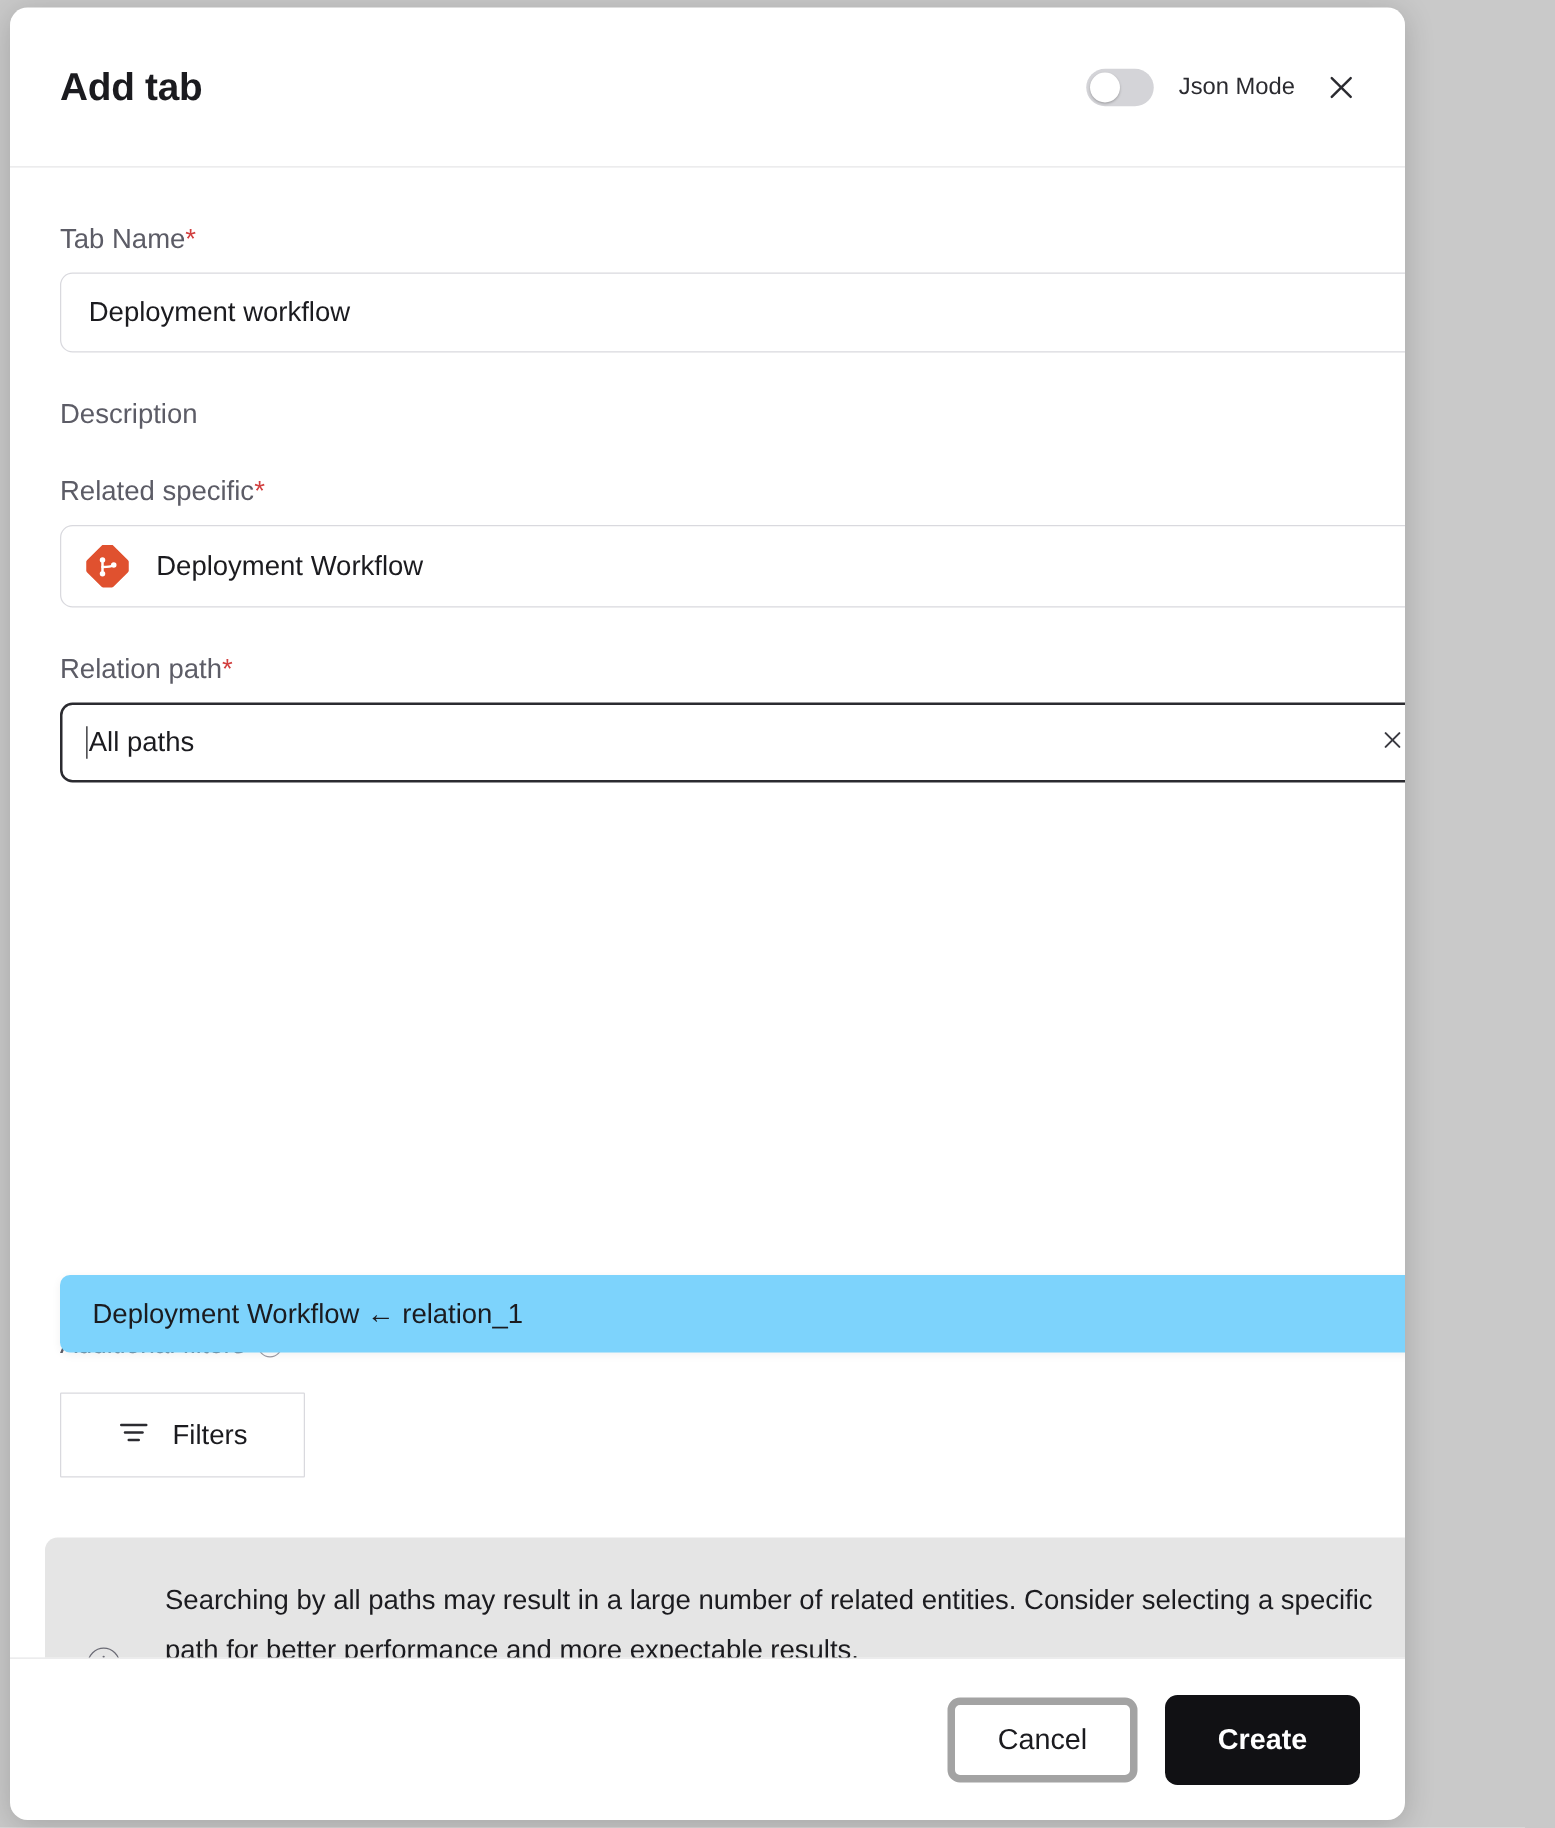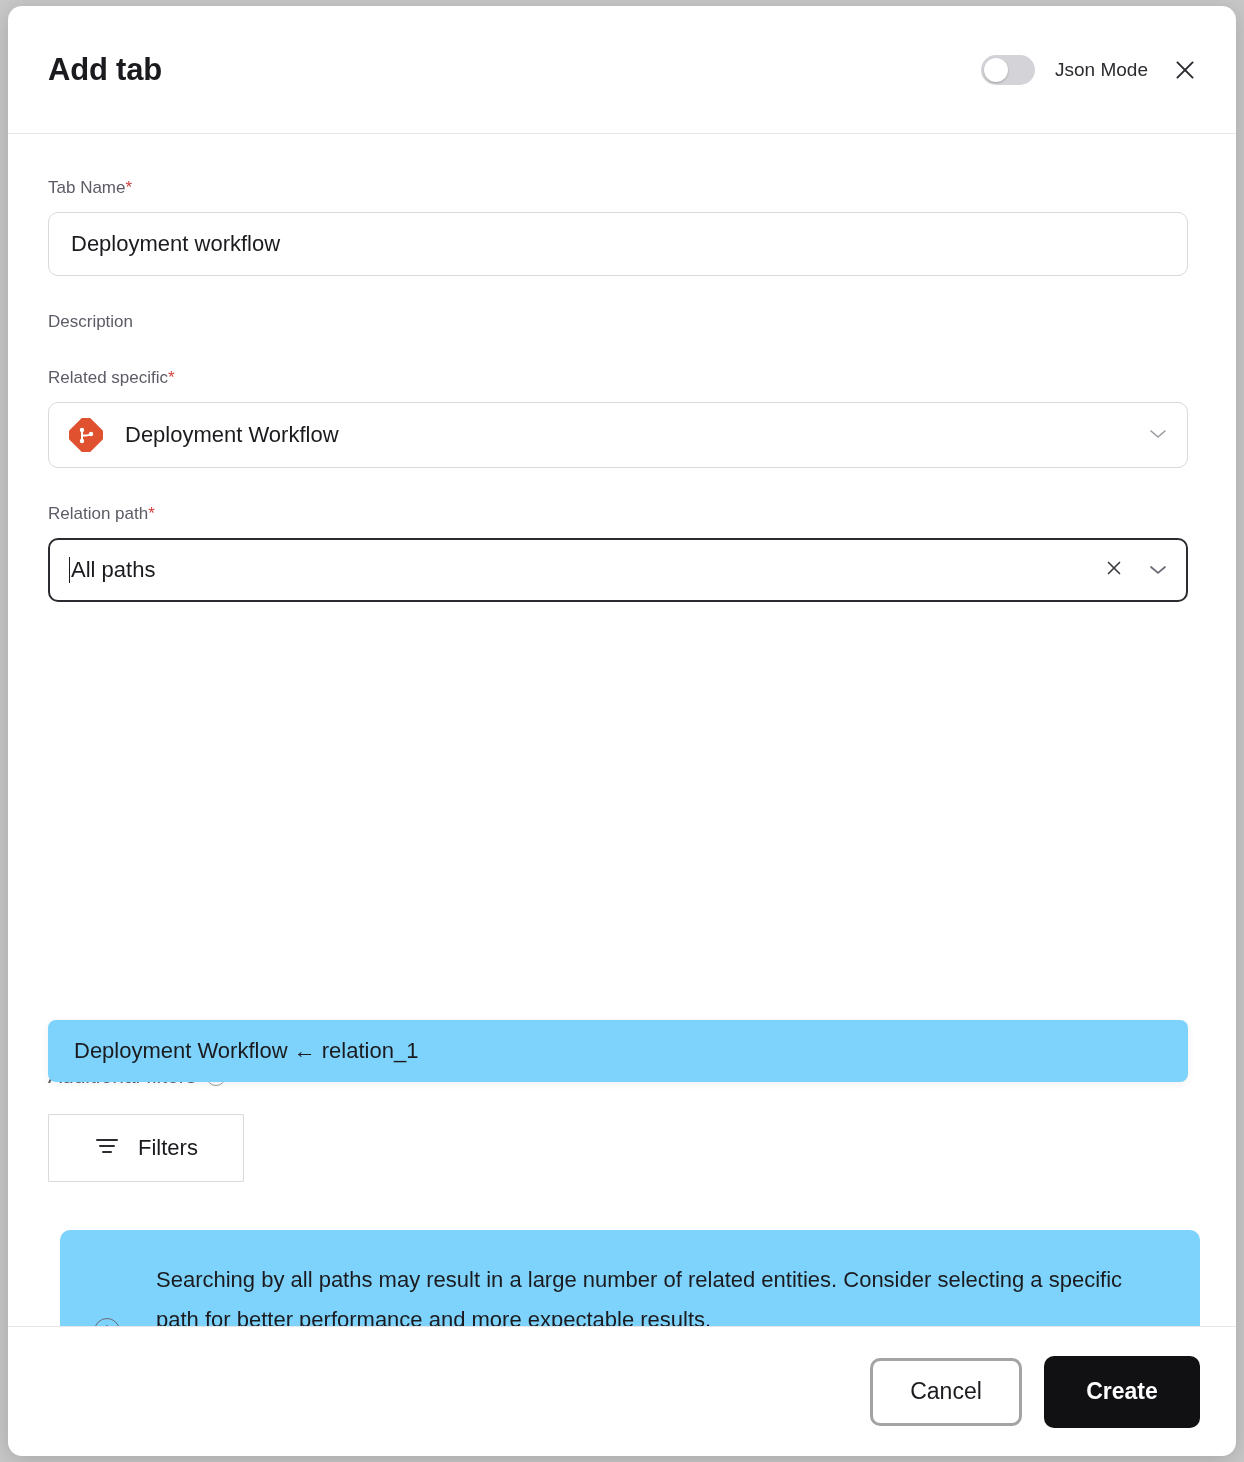--- a/index.html
+++ b/index.html
@@ -8,21 +8,21 @@
     padding: 0;
     width: 1244px;
     height: 1462px;
     background: #c9c9c9;
     font-family: "Liberation Sans", sans-serif;
   }
   .modal {
     position: absolute;
     left: 8px;
     top: 6px;
-    width: 1228px;
+    width: 1116px;
     height: 1450px;
     background: #ffffff;
     border-radius: 14px;
     box-shadow: 0 4px 24px rgba(0,0,0,0.18);
     overflow: hidden;
     display: flex;
     flex-direction: column;
   }
   
   .modal-header {
@@ -79,21 +79,21 @@
   }
   
   .modal-body {
     flex: 1 1 auto;
     padding: 44px 40px 0 40px;
     position: relative;
     overflow: hidden;
   }
   .field { margin-bottom: 36px; position: relative; }
   .field-label {
-    font-size: 17px;
+    font-size: 22px;
     color: #5c5c66;
     margin-bottom: 14px;
     display: block;
   }
   .req { color: #d23f3f; }
   .input-box {
     width: 1140px;
     height: 64px;
     border: 1px solid #d9d9de;
     border-radius: 10px;
@@ -212,24 +212,24 @@
     display: flex;
     align-items: center;
     justify-content: center;
     gap: 18px;
     font-size: 22px;
     color: #1b1b1f;
     cursor: pointer;
   }
   .notice {
     position: absolute;
-    left: 52px;
+    left: 28px;
     top: 1096px;
     width: 1140px;
-    background: #7dd3fc;
+    background: #e5e5e5;
     border-radius: 10px;
     padding: 30px 34px 30px 34px;
     display: flex;
     gap: 22px;
     align-items: flex-start;
   }
   .notice-icon {
     margin-top: 58px;
     width: 26px; height: 26px;
     border-radius: 50%;
@@ -256,21 +256,21 @@
     display: flex;
     align-items: center;
     justify-content: flex-end;
     gap: 22px;
     padding: 0 36px;
     flex: 0 0 auto;
   }
   .btn-secondary {
     width: 152px;
     height: 68px;
-    border: 3px solid #a3a3a3;
+    border: 6px solid #a3a3a3;
     border-radius: 10px;
     background: #fff;
     font-size: 23px;
     color: #1b1b1f;
     cursor: pointer;
     font-family: "Liberation Sans", sans-serif;
   }
   .btn-primary {
     width: 156px;
     height: 72px;

